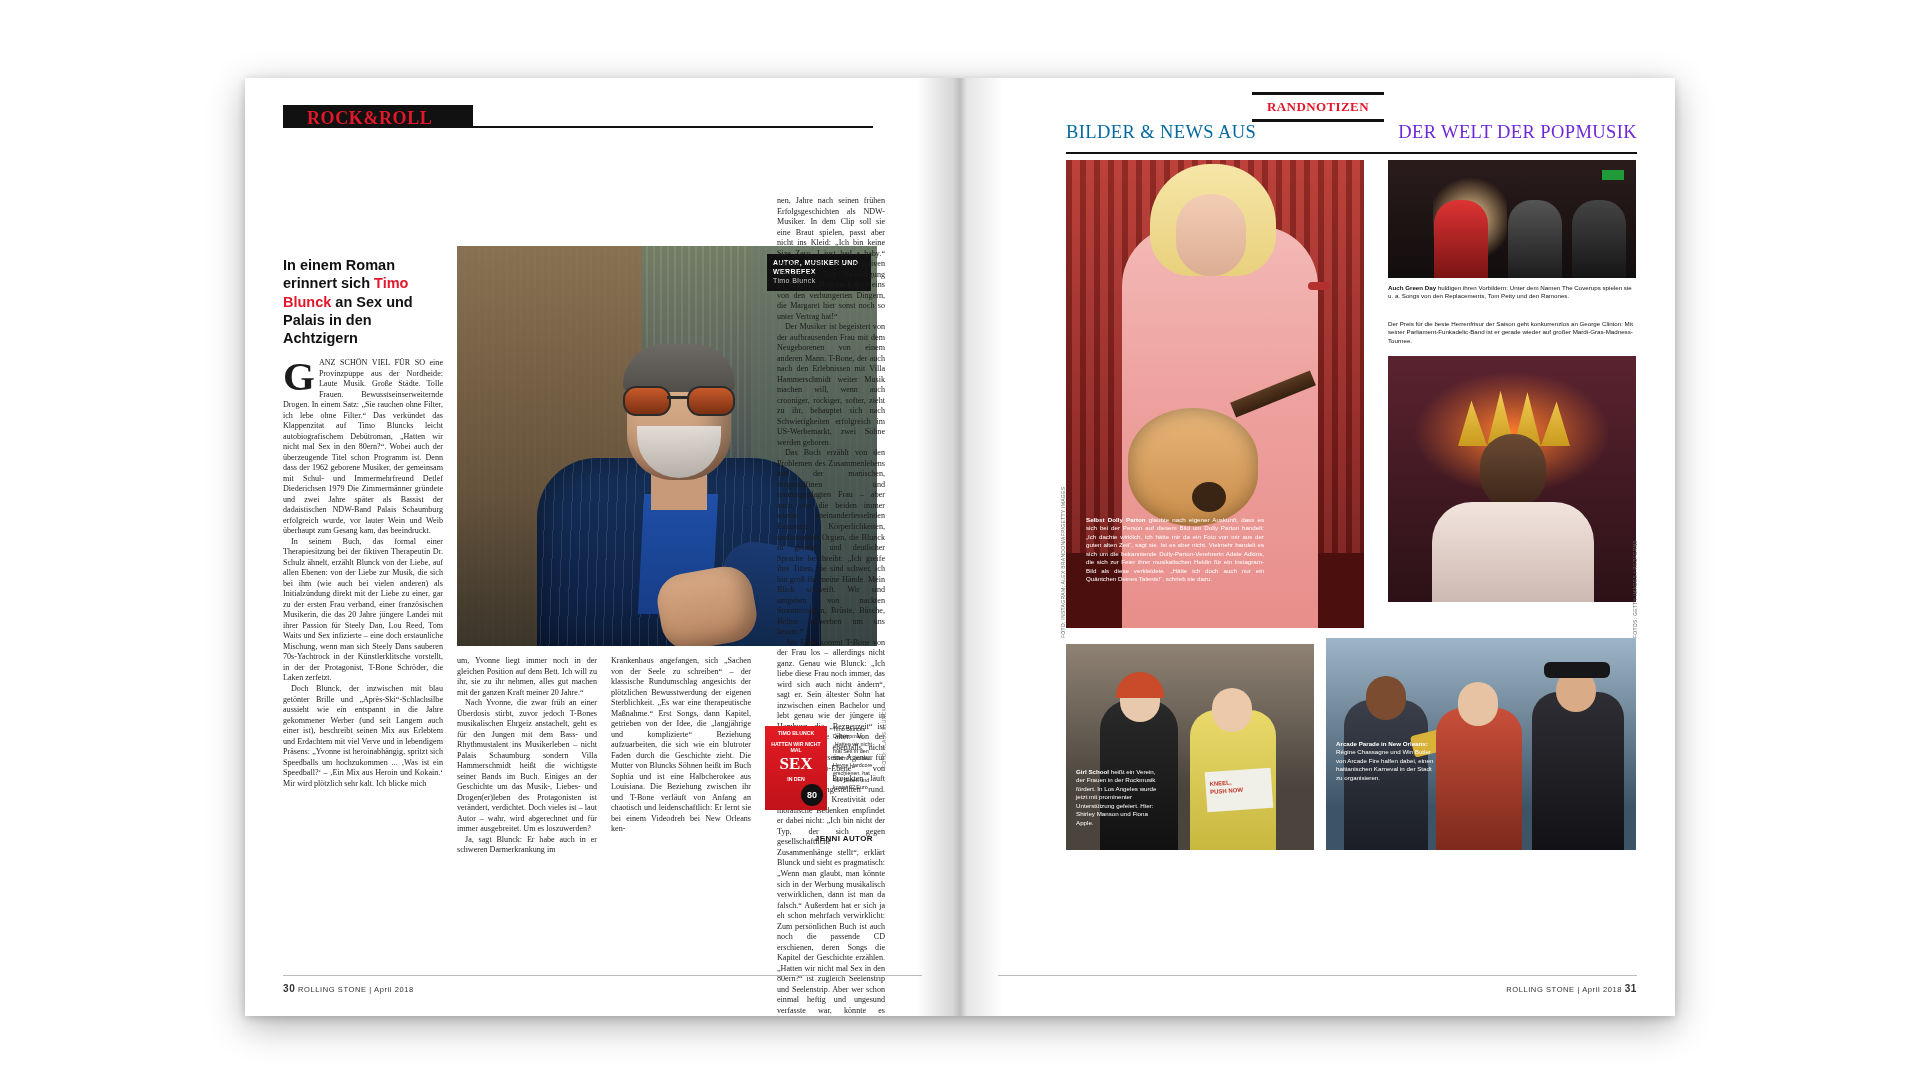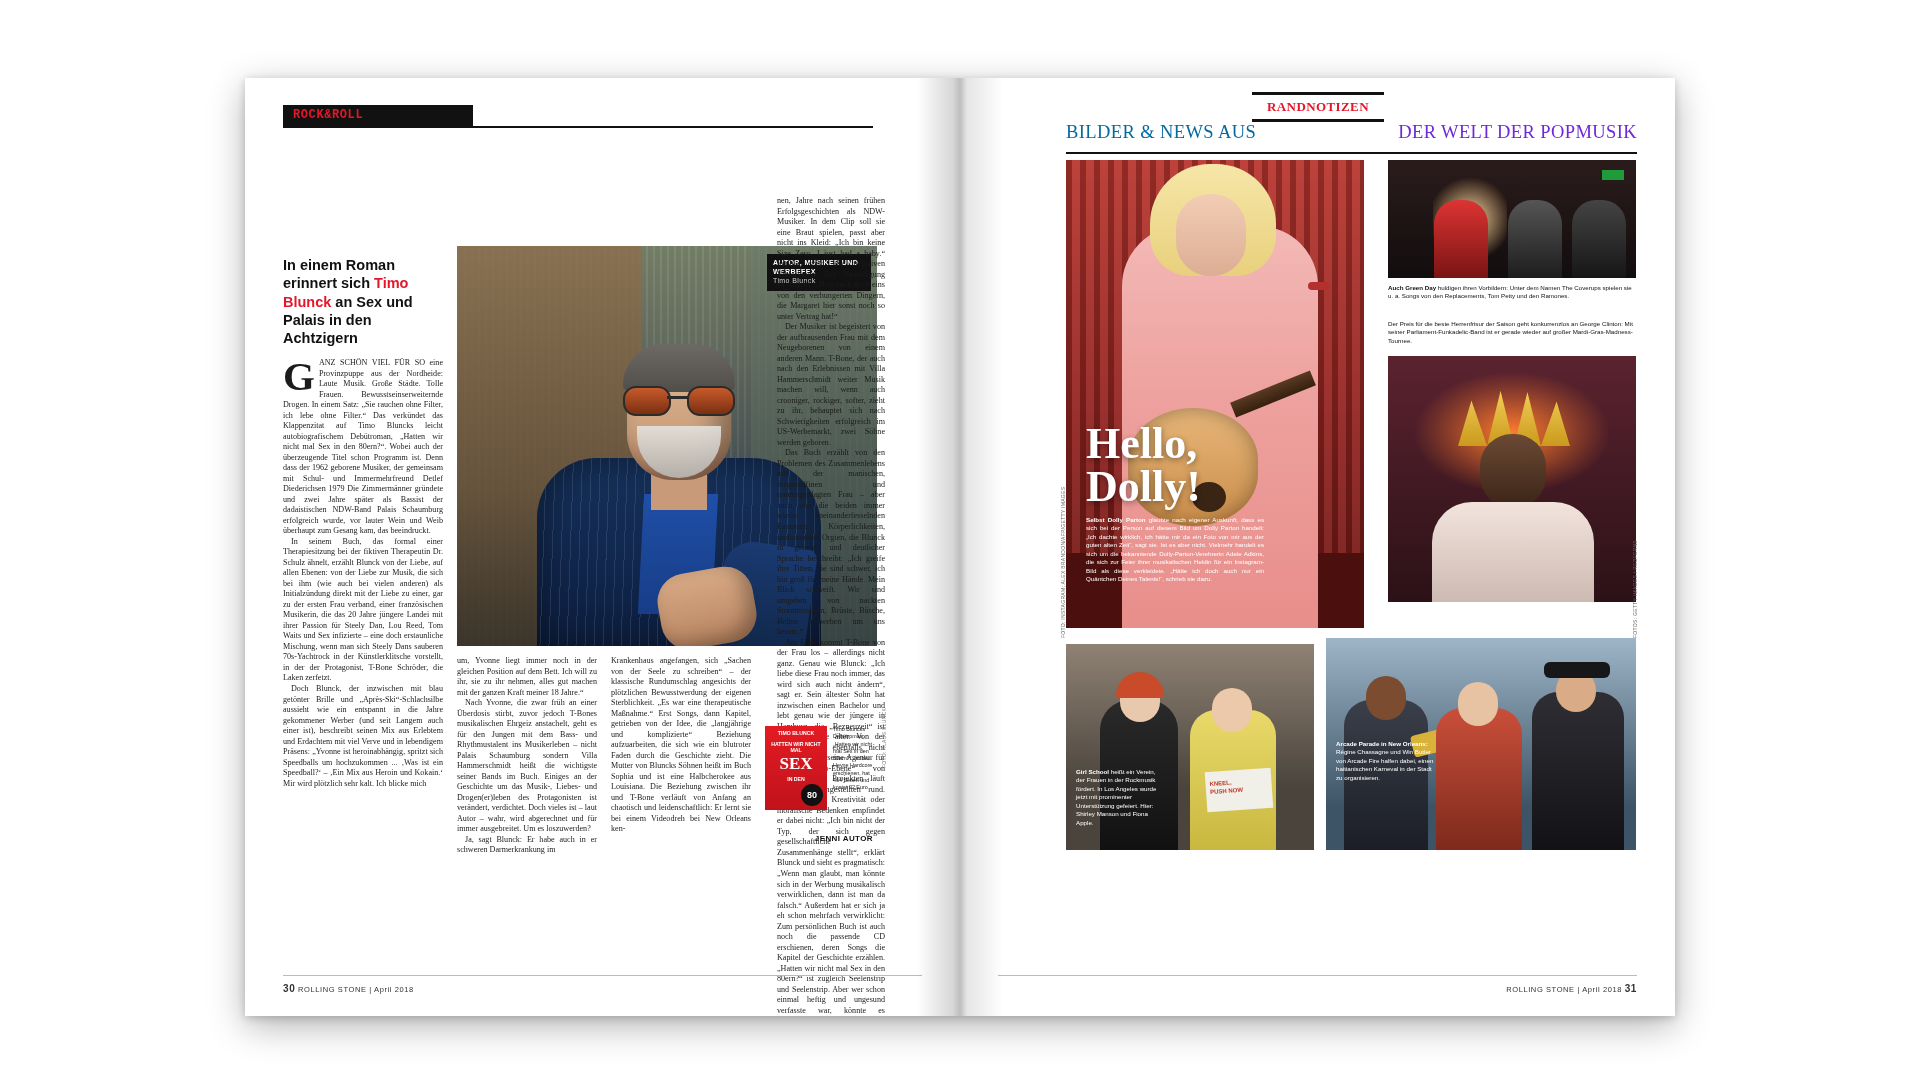--- a/index.html
+++ b/index.html
@@ -18,22 +18,22 @@
   .page{position:absolute;top:0;height:938px;background:#fff;overflow:hidden;}
   .page.left{left:0;width:715px;}
   .page.right{left:715px;width:715px;}
   
   .gutter{position:absolute;left:672px;top:0;width:86px;height:938px;
     background:linear-gradient(to right, rgba(0,0,0,0) 0%, rgba(0,0,0,.16) 42%, rgba(0,0,0,.26) 50%, rgba(0,0,0,.10) 58%, rgba(0,0,0,0) 100%);
     pointer-events:none;z-index:40;}
 
   
   .rubrik{position:absolute;left:38px;top:27px;width:190px;height:21px;background:#111;}
-  .rubrik span{display:block;color:#e4172a;font-family:Liberation Mono, monospace;
-    font-weight:bold;font-size:12px;letter-spacing:.6px;padding:3px 0 0 10px;}
+  .rubrik span{display:block;color:#e4172a;font-family:Liberation Serif, serif;
+    font-weight:bold;font-size:18px;letter-spacing:.6px;padding:3px 0 0 24px;}
   .rule-top{position:absolute;left:38px;top:48px;width:590px;height:2px;background:#111;}
 
   .headline{position:absolute;left:38px;top:60px;width:440px;
     font-family:"Liberation Serif",serif;font-weight:bold;font-size:40px;line-height:1.06;
     color:#111;letter-spacing:-0.4px;}
 
   .dek{position:absolute;left:38px;top:178px;width:165px;
     font-family:"Liberation Sans",sans-serif;font-weight:bold;font-size:14.5px;line-height:1.26;color:#111;}
   .dek .hl{color:#e4172a;}
 
@@ -267,21 +267,21 @@
         </div>
       </div>
 
       <div class="col c1">
         <p class="first"><span class="drop">G</span><span>ANZ SCHÖN VIEL FÜR SO eine Provinzpuppe aus der Nordheide: Laute Musik. Große Städte. Tolle Frauen. Bewusstseinserweiternde Drogen. In einem Satz: „Sie rauchen ohne Filter, ich lebe ohne Filter.“ Das verkündet das Klappenzitat auf Timo Bluncks leicht autobiografischem Debütroman, „Hatten wir nicht mal Sex in den 80ern?“. Wobei auch der überzeugende Titel schon Programm ist. Denn dass der 1962 geborene Musiker, der gemeinsam mit Schul- und Immermehrfreund Detlef Diederichsen 1979 Die Zimmermänner gründete und zwei Jahre später als Bassist der dadaistischen NDW-Band Palais Schaumburg erfolgreich wurde, vor lauter Wein und Weib überhaupt zum Gesang kam, das beeindruckt.</span></p>
         <p>In seinem Buch, das formal einer Therapiesitzung bei der fiktiven Therapeutin Dr. Schulz ähnelt, erzählt Blunck von der Liebe, auf allen Ebenen: von der Liebe zur Musik, die sich bei ihm (wie auch bei vielen anderen) als Initialzündung direkt mit der Liebe zu einer, gar zu der ersten Frau verband, einer französischen Musikerin, die das 20 Jahre jüngere Landei mit ihrer Passion für Steely Dan, Lou Reed, Tom Waits und Sex infizierte – eine doch erstaunliche Mischung, wenn man sich Steely Dans sauberen 70s-Yachtrock in der Künstlerklitsche vorstellt, in der der Protagonist, T-Bone Schröder, die Laken zerfetzt.</p>
         <p>Doch Blunck, der inzwischen mit blau getönter Brille und „Après-Ski“-Schlachsilbe aussieht wie ein entspannt in die Jahre gekommener Werber (und seit Langem auch einer ist), beschreibt seinen Mix aus Erlebtem und Erdachtem mit viel Verve und in lebendigem Präsens: „Yvonne ist heroinabhängig, spritzt sich Speedballs um hochzukommen ... ‚Was ist ein Speedball?‘ – ‚Ein Mix aus Heroin und Kokain.‘ Mir wird plötzlich sehr kalt. Ich blicke mich</p>
       </div>
 
       <div class="col c2">
-        <p class="first">um, Yvonne liegt immer noch in der gleichen Position auf dem Bett. Ich will zu ihr, sie zu ihr nehmen, alles gut machen mit der ganzen Kraft meiner 18 Jahre.“</p>
+        <p class="first">um, Yvonne liegt immer noch in der gleichen Position auf dem Bett. Ich will zu ihr, sie zu ihr nehmen, alles gut machen mit der ganzen Kraft meiner 20 Jahre.“</p>
         <p>Nach Yvonne, die zwar früh an einer Überdosis stirbt, zuvor jedoch T-Bones musikalischen Ehrgeiz anstachelt, geht es für den Jungen mit dem Bass- und Rhythmustalent ins Musikerleben – nicht Palais Schaumburg sondern Villa Hammerschmidt heißt die wichtigste seiner Bands im Buch. Einiges an der Geschichte um das Musik-, Liebes- und Drogen(er)leben des Protagonisten ist verändert, verdichtet. Doch vieles ist – laut Autor – wahr, wird abgerechnet und für immer ausgebreitet. Um es loszuwerden?</p>
         <p>Ja, sagt Blunck: Er habe auch in er schweren Darmerkrankung im</p>
       </div>
 
       <div class="col c3">
         <p class="first">Krankenhaus angefangen, sich „Sachen von der Seele zu schreiben“ – der klassische Rundumschlag angesichts der plötzlichen Bewusstwerdung der eigenen Sterblichkeit. „Es war eine therapeutische Maßnahme.“ Erst Songs, dann Kapitel, getrieben von der Idee, die „langjährige und komplizierte“ Beziehung aufzuarbeiten, die sich wie ein blutroter Faden durch die Geschichte zieht. Die Mutter von Bluncks Söhnen heißt im Buch Sophia und ist eine Halbcherokee aus Louisiana. Die Beziehung zwischen ihr und T-Bone verläuft von Anfang an chaotisch und leidenschaftlich: Er lernt sie bei einem Videodreh bei New Orleans ken-</p>
       </div>
 
       <div class="col c4">
         <p class="first">nen, Jahre nach seinen frühen Erfolgsgeschichten als NDW-Musiker. In dem Clip soll sie eine Braut spielen, passt aber nicht ins Kleid: „Ich bin keine Size Zero, I just had a baby.“ Sophia spürt die negativen Vibrationen, ihre Verteidigung ist Angriff: „Holt euch doch eins von den verhungerten Dingern, die Margaret hier sonst noch so unter Vertrag hat!“</p>
@@ -325,22 +325,20 @@
         <div class="guitar">
           <div class="gneck"></div>
           <div class="gbody">
               <div class="ghole"></div>
             </div>
         </div>
         <div class="hair"></div>
         <div class="face">
             <div class="lips"></div>
           </div>
-        <div class="title" style="white-space:pre-line;">Hello,
-Dolly!</div>
         <div class="cap">
           <b>Selbst Dolly Parton</b><span> glaubte nach eigener Auskunft, dass es sich bei der Person auf diesem Bild um Dolly Parton handelt: „Ich dachte wirklich, ich hätte mir da ein Foto von mir aus der guten alten Zeit“, sagt sie. Ist es aber nicht. Vielmehr handelt es sich um die bekanntende Dolly-Parton-Verehrerin Adele Adkins, die sich zur Feier ihrer musikalischen Heldin für ein Instagram-Bild als diese verkleidete. „Hätte ich doch auch nur ein Quäntchen Deines Talents!“, schrieb sie dazu.</span>
         </div>
       </div>
       <div class="vertcredit3">FOTO: INSTAGRAM; ALEX BRANDON/AFP/GETTY IMAGES</div>
 
       <div class="ph p-greenday">
         <div class="spot"></div>
         <div class="exit"></div>
         <div class="fig f1"></div>

